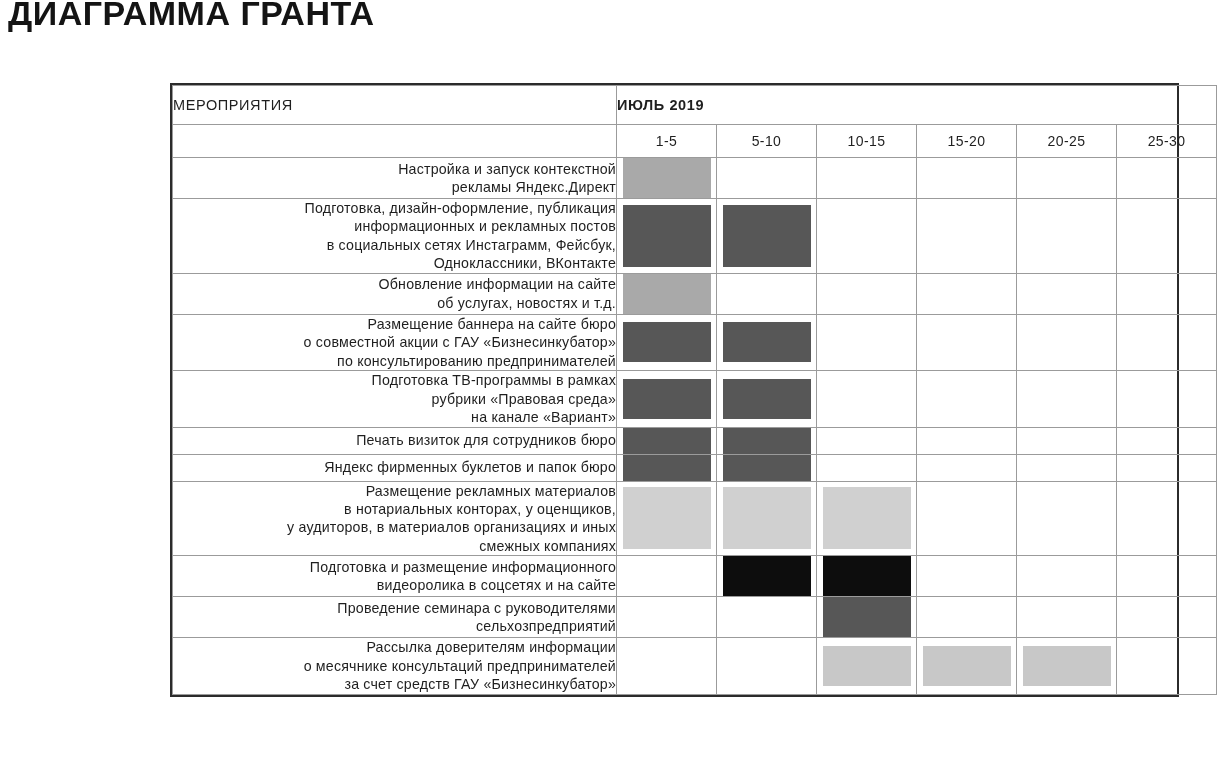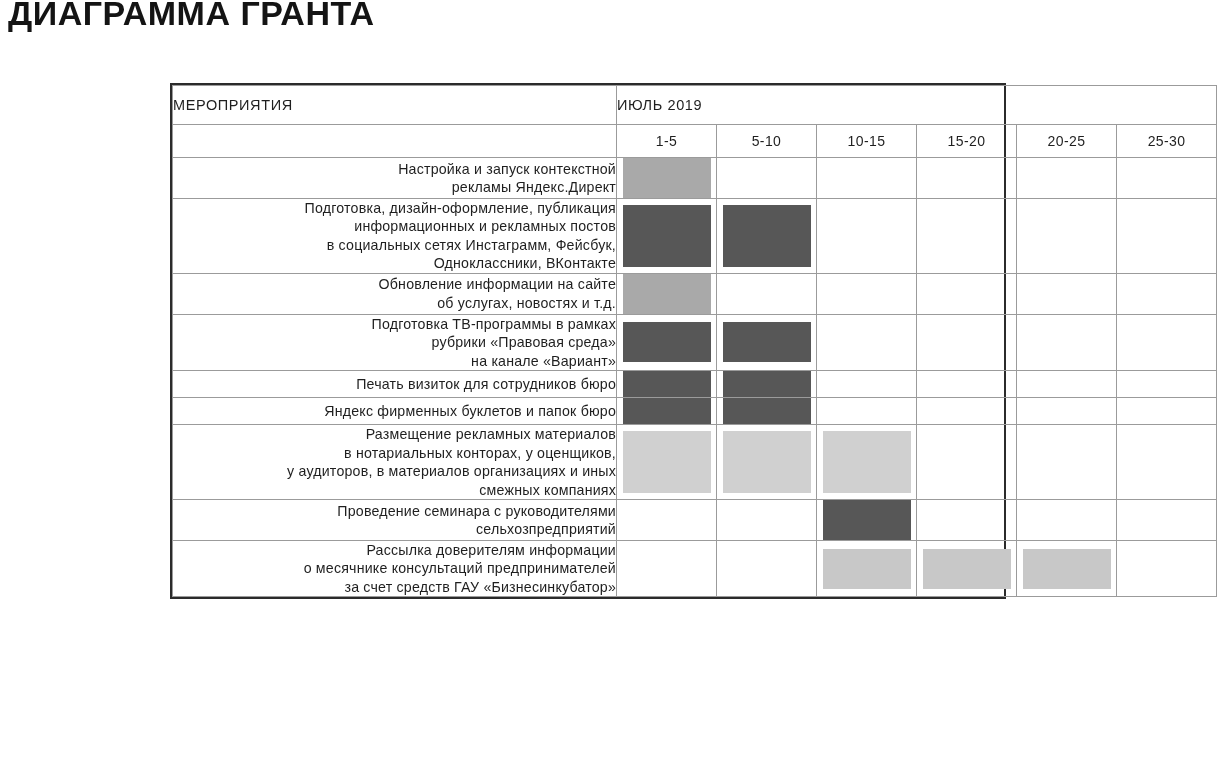--- a/index.html
+++ b/index.html
@@ -22,21 +22,21 @@
     font-size: 34px;
     font-weight: bold;
     letter-spacing: 0.5px;
     color: #141414;
     white-space: nowrap;
   }
   #chart-wrap {
     position: absolute;
     left: 170px;
     top: 83px;
-    width: 836px;
+    width: 1009px;
     border: 2px solid #2b2b2b;
     box-sizing: border-box;
   }
   table.gantt {
     border-collapse: collapse;
     width: 100%;
     table-layout: fixed;
   }
   table.gantt td, table.gantt th {
     border: 1px solid #9b9b9b;
@@ -51,21 +51,21 @@
     text-align: left;
     font-weight: normal;
     font-size: 14.5px;
     letter-spacing: 0.6px;
     padding: 0 0 0 16px;
     color: #1f1f1f;
   }
   .hdr-month {
     height: 38px;
     text-align: left;
-    font-weight: normal;
+    font-weight: bold;
     font-size: 14.5px;
     letter-spacing: 0.6px;
     padding: 0 0 0 14px;
     color: #1f1f1f;
   }
   .sub-blank { height: 32px; }
   .sub-period {
     height: 32px;
     text-align: center;
     font-weight: normal;
@@ -166,20 +166,37 @@
             <span class="bar" style="background: rgb(169, 169, 169);"></span>
           </td>
           <td class="bar-cell"></td>
           <td class="bar-cell"></td>
           <td class="bar-cell"></td>
           <td class="bar-cell"></td>
           <td class="bar-cell"></td>
         </tr>
         <tr>
           <td class="task-cell">
+            <div>Размещение баннера на сайте бюро</div>
+            <div>о совместной акции с ГАУ «Бизнесинкубатор»</div>
+            <div>по консультированию предпринимателей</div>
+          </td>
+          <td class="bar-cell">
+            <span class="bar" style="background: rgb(87, 87, 87);"></span>
+          </td>
+          <td class="bar-cell">
+            <span class="bar" style="background: rgb(87, 87, 87);"></span>
+          </td>
+          <td class="bar-cell"></td>
+          <td class="bar-cell"></td>
+          <td class="bar-cell"></td>
+          <td class="bar-cell"></td>
+        </tr>
+        <tr>
+          <td class="task-cell">
             <div>Подготовка ТВ-программы в рамках</div>
             <div>рубрики «Правовая среда»</div>
             <div>на канале «Вариант»</div>
           </td>
           <td class="bar-cell">
             <span class="bar" style="background: rgb(87, 87, 87);"></span>
           </td>
           <td class="bar-cell">
             <span class="bar" style="background: rgb(87, 87, 87);"></span>
           </td>
@@ -226,20 +243,36 @@
             <div>смежных компаниях</div>
           </td>
           <td class="bar-cell">
             <span class="bar tall" style="background: rgb(208, 208, 208);"></span>
           </td>
           <td class="bar-cell">
             <span class="bar tall" style="background: rgb(208, 208, 208);"></span>
           </td>
           <td class="bar-cell">
             <span class="bar tall" style="background: rgb(208, 208, 208);"></span>
+          </td>
+          <td class="bar-cell"></td>
+          <td class="bar-cell"></td>
+          <td class="bar-cell"></td>
+        </tr>
+        <tr>
+          <td class="task-cell">
+            <div>Подготовка и размещение информационного</div>
+            <div>видеоролика в соцсетях и на сайте</div>
+          </td>
+          <td class="bar-cell"></td>
+          <td class="bar-cell">
+            <span class="bar" style="background: rgb(13, 13, 13);"></span>
+          </td>
+          <td class="bar-cell">
+            <span class="bar" style="background: rgb(13, 13, 13);"></span>
           </td>
           <td class="bar-cell"></td>
           <td class="bar-cell"></td>
           <td class="bar-cell"></td>
         </tr>
         <tr>
           <td class="task-cell">
             <div>Проведение семинара с руководителями</div>
             <div>сельхозпредприятий</div>
           </td>

